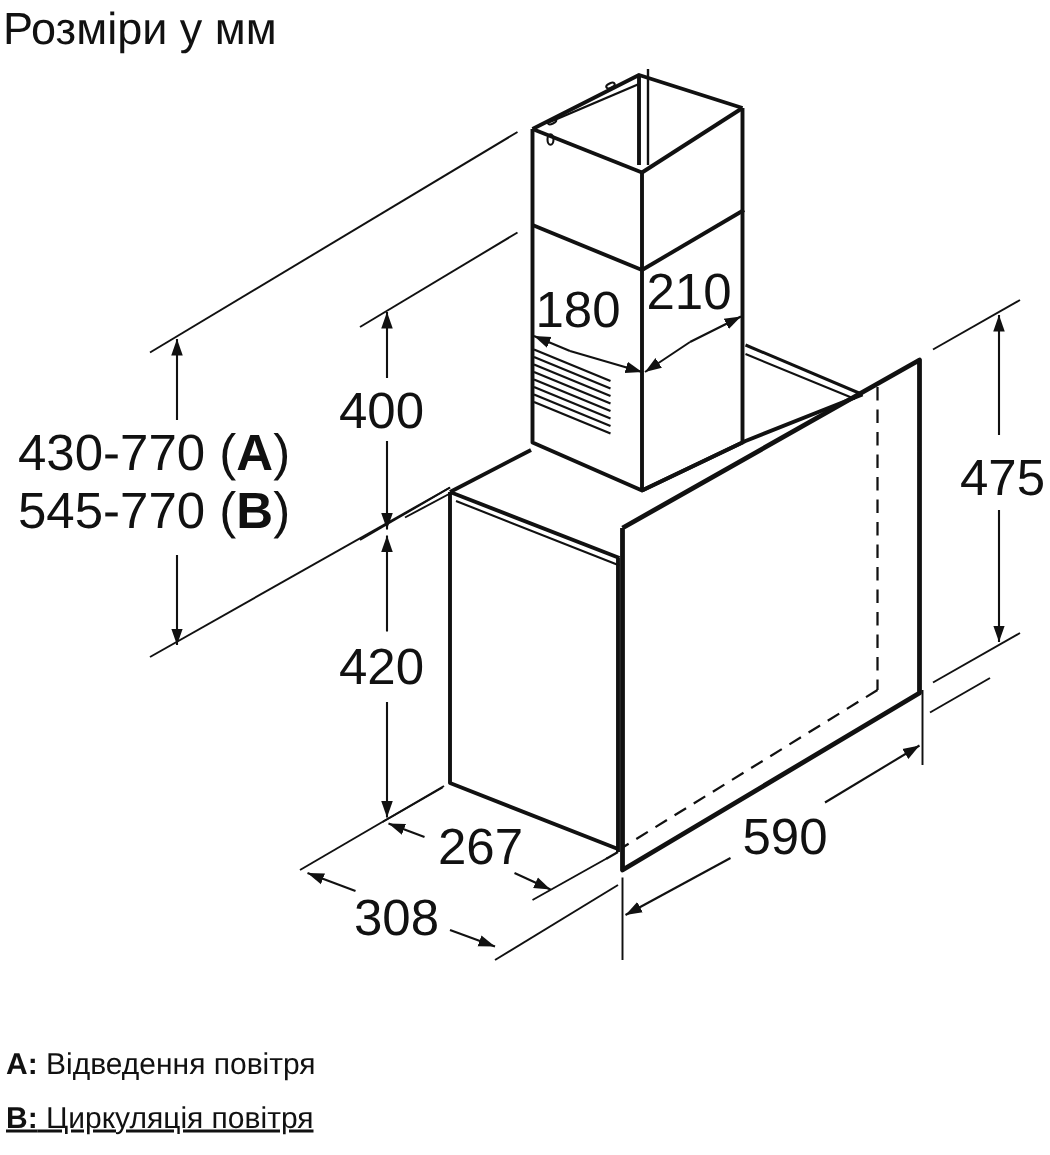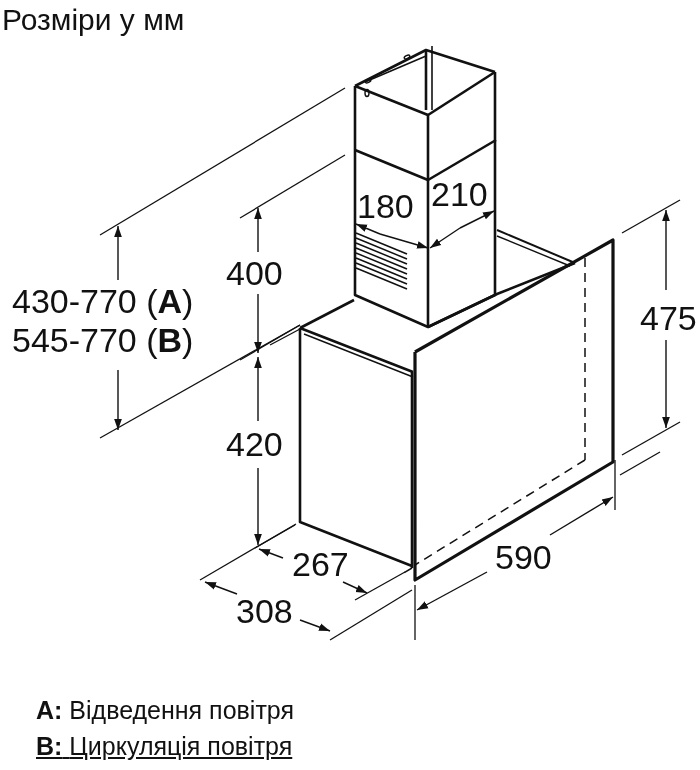--- a/index.html
+++ b/index.html
@@ -1,21 +1,21 @@
 <!DOCTYPE html>
 <html><head>
 <meta charset="utf-8">
 <style>
   html, body { margin: 0; padding: 0; background: #ffffff; }
   body { width: 700px; height: 770px; position: relative; overflow: hidden;
          font-family: "Liberation Sans", "DejaVu Sans", sans-serif; color: #111; }
   #title { position: absolute; left: 2px; top: 0px; font-size: 30px; line-height: 40px; }
   svg#drawing { position: absolute; left: 0; top: 0; }
   .dimtext { font-family: "Liberation Sans", "DejaVu Sans", sans-serif; font-size: 34px; fill: #111; }
-  .legend { position: absolute; left: 4px; font-size: 25px; line-height: 34px; white-space: nowrap; margin-left: 32px; }
+  .legend { position: absolute; left: 4px; font-size: 20px; line-height: 34px; white-space: nowrap; }
   .legend b { font-weight: bold; }
   #legend-a { top: 693px; }
   #legend-b { top: 729px; text-decoration: underline; }
 </style>
 </head>
 <body>
 
 <div id="title">Розміри у мм</div>
 
 <svg id="drawing" width="700" height="770" viewBox="0 0 700 770" xmlns="http://www.w3.org/2000/svg">

